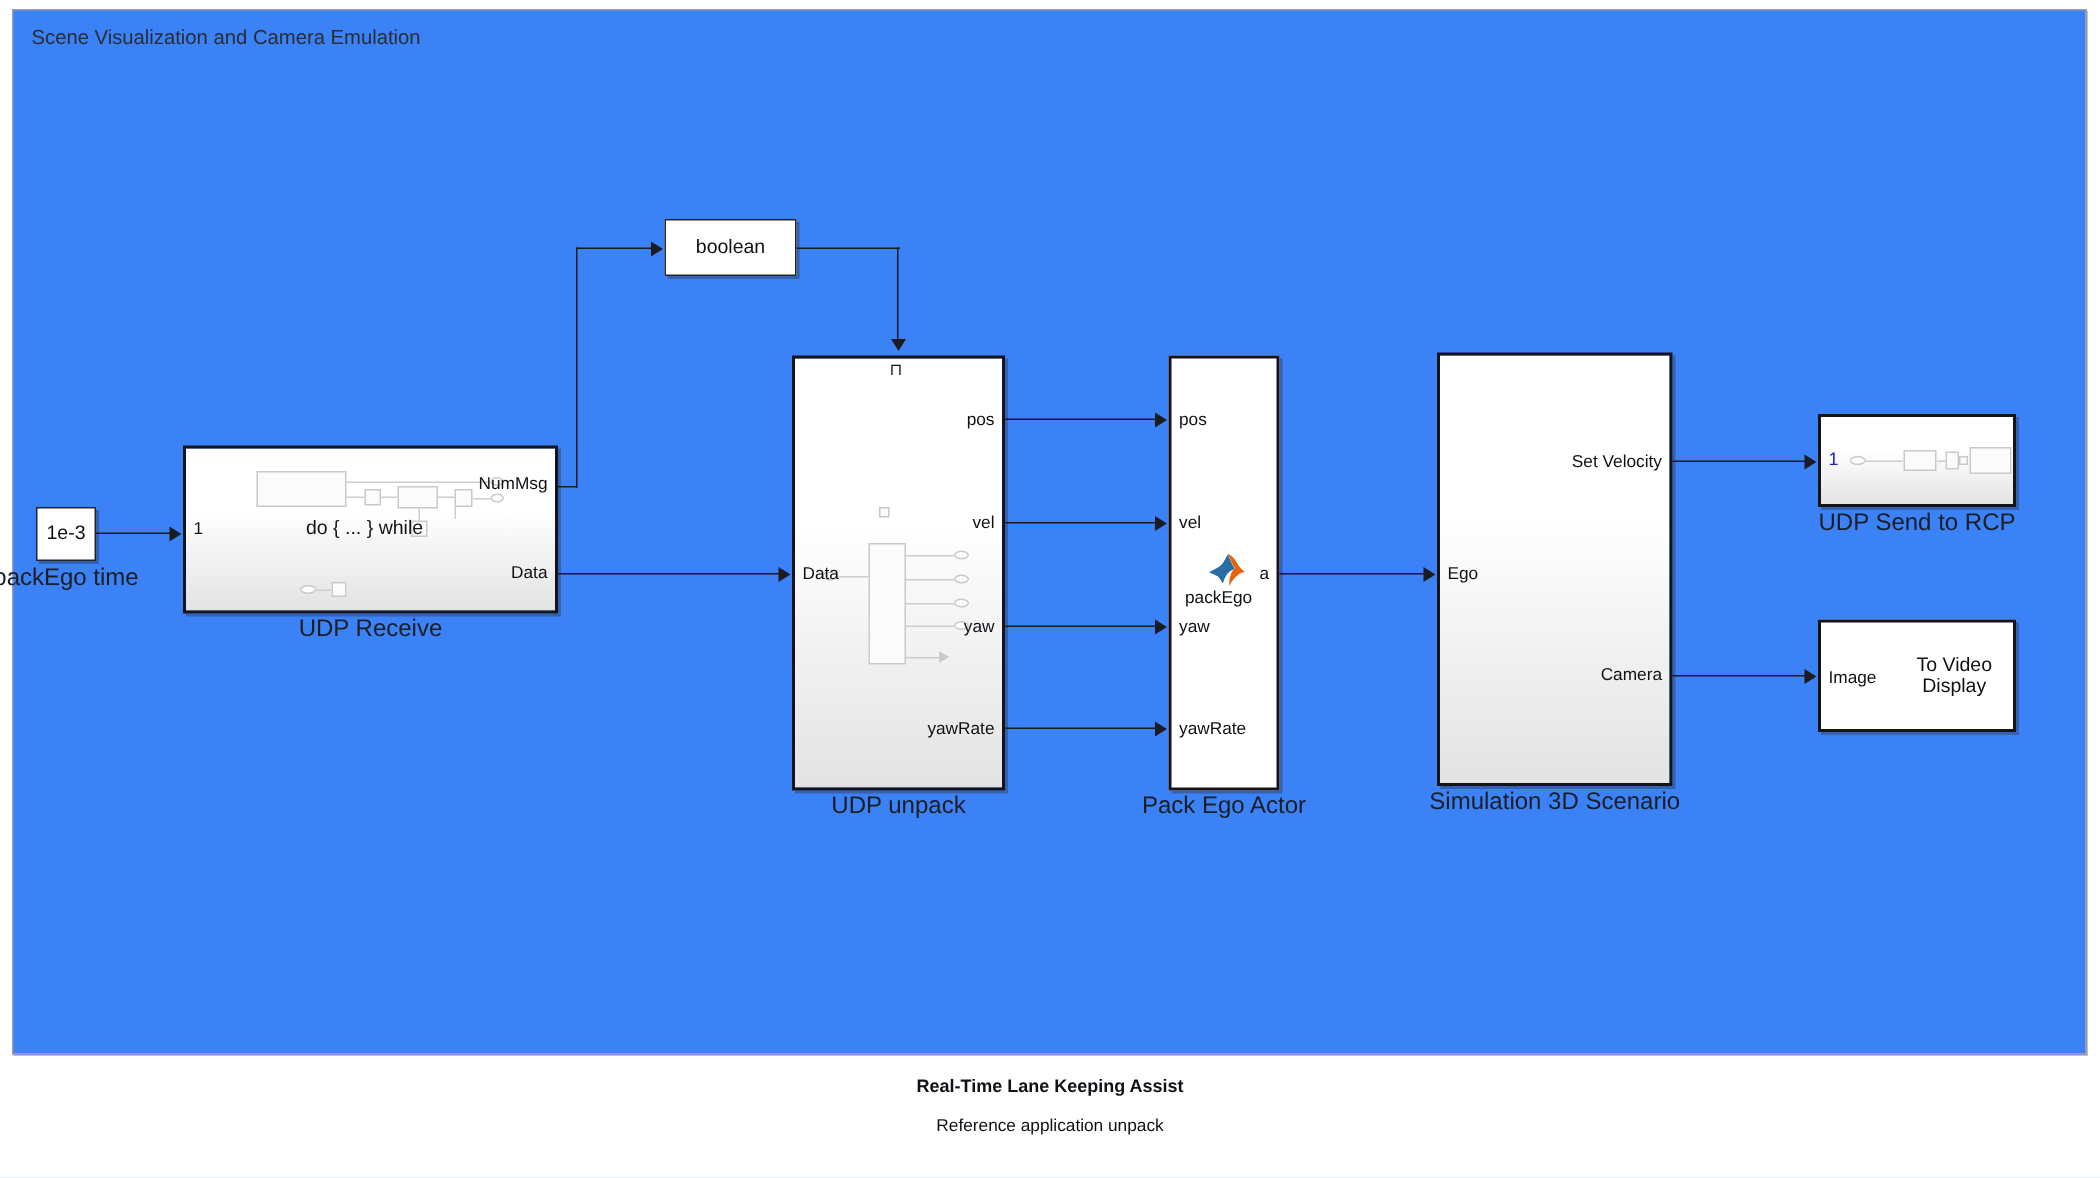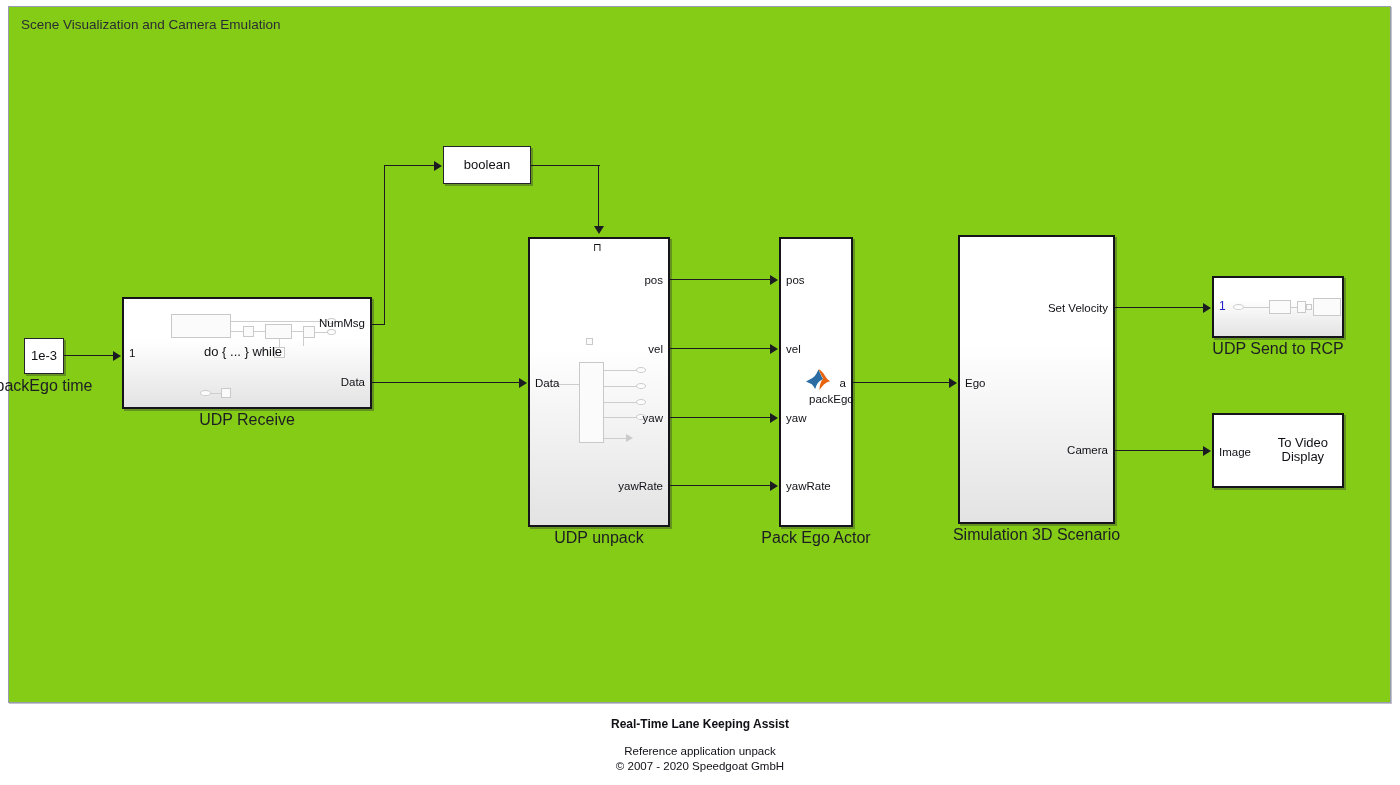--- a/index.html
+++ b/index.html
@@ -24,21 +24,21 @@
     background: #ffffff;
   }
 
   
   .anno-frame {
     position: absolute;
     left: 8px;
     top: 6px;
     width: 1383px;
     height: 697px;
-    background: #84cc16;
+    background: #3b82f6;
     border: 1px solid #9a9ab0;
     box-sizing: border-box;
     box-shadow: 1px 1px 0 rgba(120,120,140,.45);
   }
   .anno-title {
     position: absolute;
     left: 12px;
     top: 10px;
     font-size: 13.5px;
     color: #2c2c33;
@@ -312,21 +312,21 @@
 
     <svg class="membrane" style="left:24px; top:129px;" viewBox="0 0 26 24">
       <path d="M1 13.5 L7.5 10 Q10 8.5 11.6 5.2 L13.5 1.5 L15.5 6
                Q16.6 9.2 18.2 11 L14.8 13 Q12.6 14.5 11.4 17.6 L10.2 21
                Q8.4 17.6 6.8 16.2 Z" fill="#2b6ca3"></path>
       <path d="M13.5 1.2 Q17 2.5 19.6 7.2 Q22 11.5 25 13.2
                Q21.5 13.8 18.6 16.8 Q15.8 19.8 14.4 22.6
                Q14.2 18 15.8 14.4 Q17.2 11 18.4 10.8
                Q16.6 8.8 15.5 5.6 Z" fill="#e8640c"></path>
     </svg>
-    <div class="fn-name" style="left:28px; top:154px;">packEgo</div>
+    <div class="fn-name" style="left:9px; top:154px;">packEgo</div>
 
     <div class="port left" style="top:36px;">pos</div>
     <div class="port left" style="top:105px;">vel</div>
     <div class="port left" style="top:174px;">yaw</div>
     <div class="port left" style="top:242px;">yawRate</div>
     <div class="port right" style="top:139px;">a</div>
 
     <div class="blk-label">Pack Ego Actor</div>
   </div>
 
@@ -365,15 +365,14 @@
   <div class="blk plain" style="left:1212px; top:413px; width:132px; height:75px; border:2px solid #14141a;">
     <div class="port left" style="top:32px;">Image</div>
     <div class="blk-center-text" style="left:auto; right:14px; transform:translate(0,-50%);">
       <span>To Video</span><br>
       <span>Display</span>
     </div>
   </div>
 
   <div class="cap-title" style="top:717px;">Real-Time Lane Keeping Assist</div>
   <div class="cap-sub" style="top:744px;">Reference application unpack</div>
-  <div class="cap-sub" style="top:759px;">© 2007 - 2020 Speedgoat GmbH</div>
 
 </div>
 
 </body></html>

